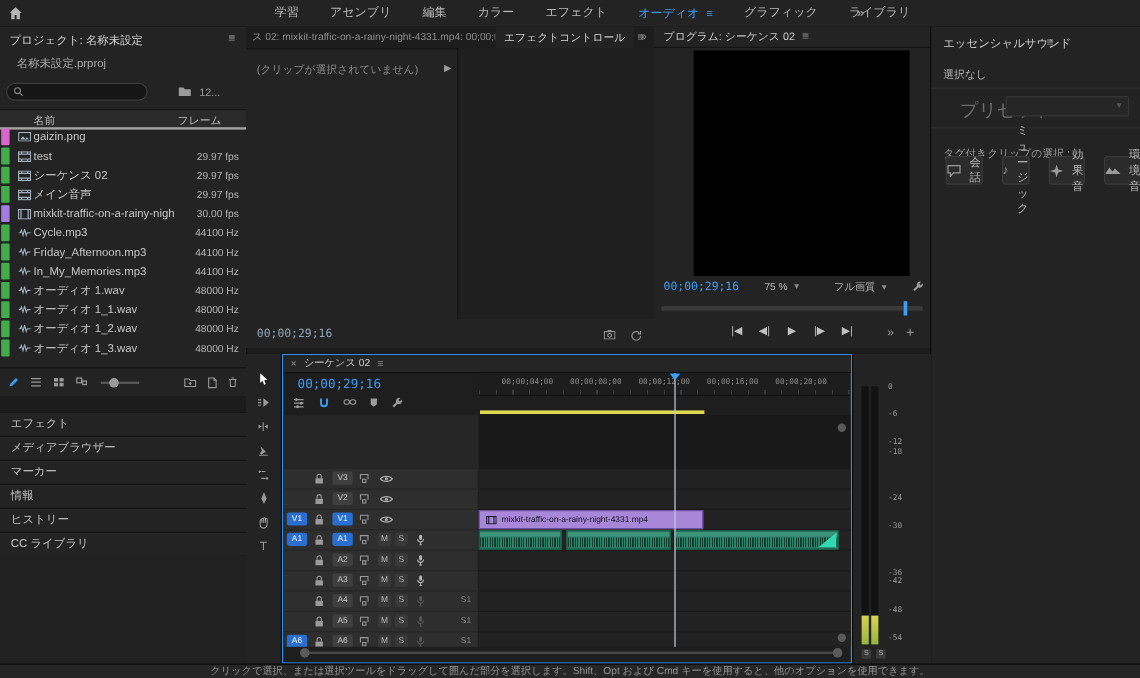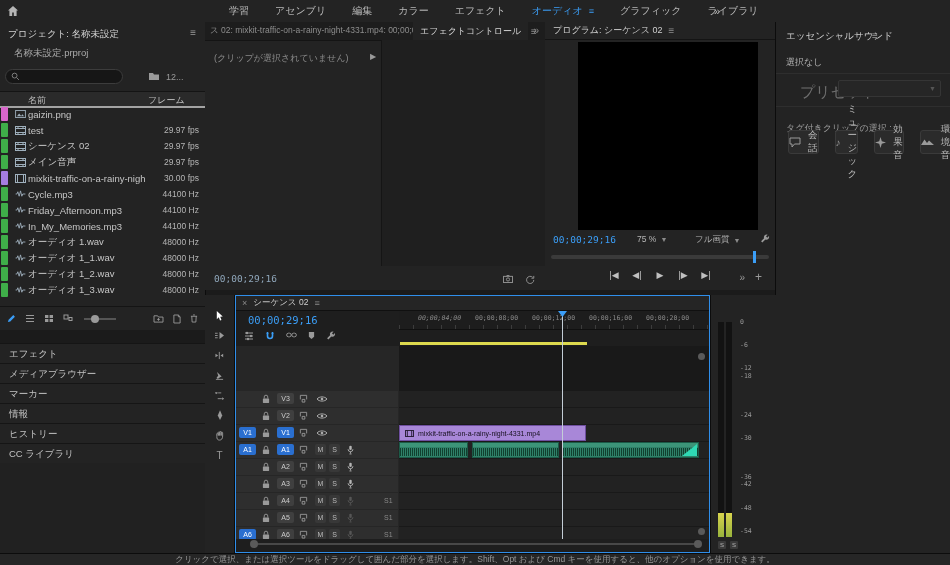--- a/index.html
+++ b/index.html
@@ -565,21 +565,21 @@
           <path d="M1 1h6v5.5L4 9 1 6.5Z" fill="currentColor"></path>
         </svg>
       </div>
       <div class="tlbtn">
         <svg viewBox="0 0 11 11" width="10" height="10">
           <path d="M9.8 2.2a3 3 0 0 1-3.9 3.9L2.6 9.4 1.2 8 4.5 4.7a3 3 0 0 1 3.9-3.9L6.6 2.6l1.4 1.4Z" fill="currentColor"></path>
         </svg>
       </div>
     </div>
   <div id="ruler" class="ab">
-      <div class="rlabel" style="left: 19px; font-style: italic;">00;00;04;00</div>
+      <div class="rlabel" style="left: 19px;">00;00;04;00</div>
       <div class="rlabel" style="left: 76px;">00;00;08;00</div>
       <div class="rlabel" style="left: 133px;">00;00;12;00</div>
       <div class="rlabel" style="left: 190px;">00;00;16;00</div>
       <div class="rlabel" style="left: 247px;">00;00;20;00</div>
     </div>
   <div id="render-bar" class="ab" style="left: 164px; width: 187px;"></div>
   <div id="tracks-area" class="ab">
     <div class="thead-bg"></div>
     <div class="tcontent-bg"></div>
     <div id="rows">

